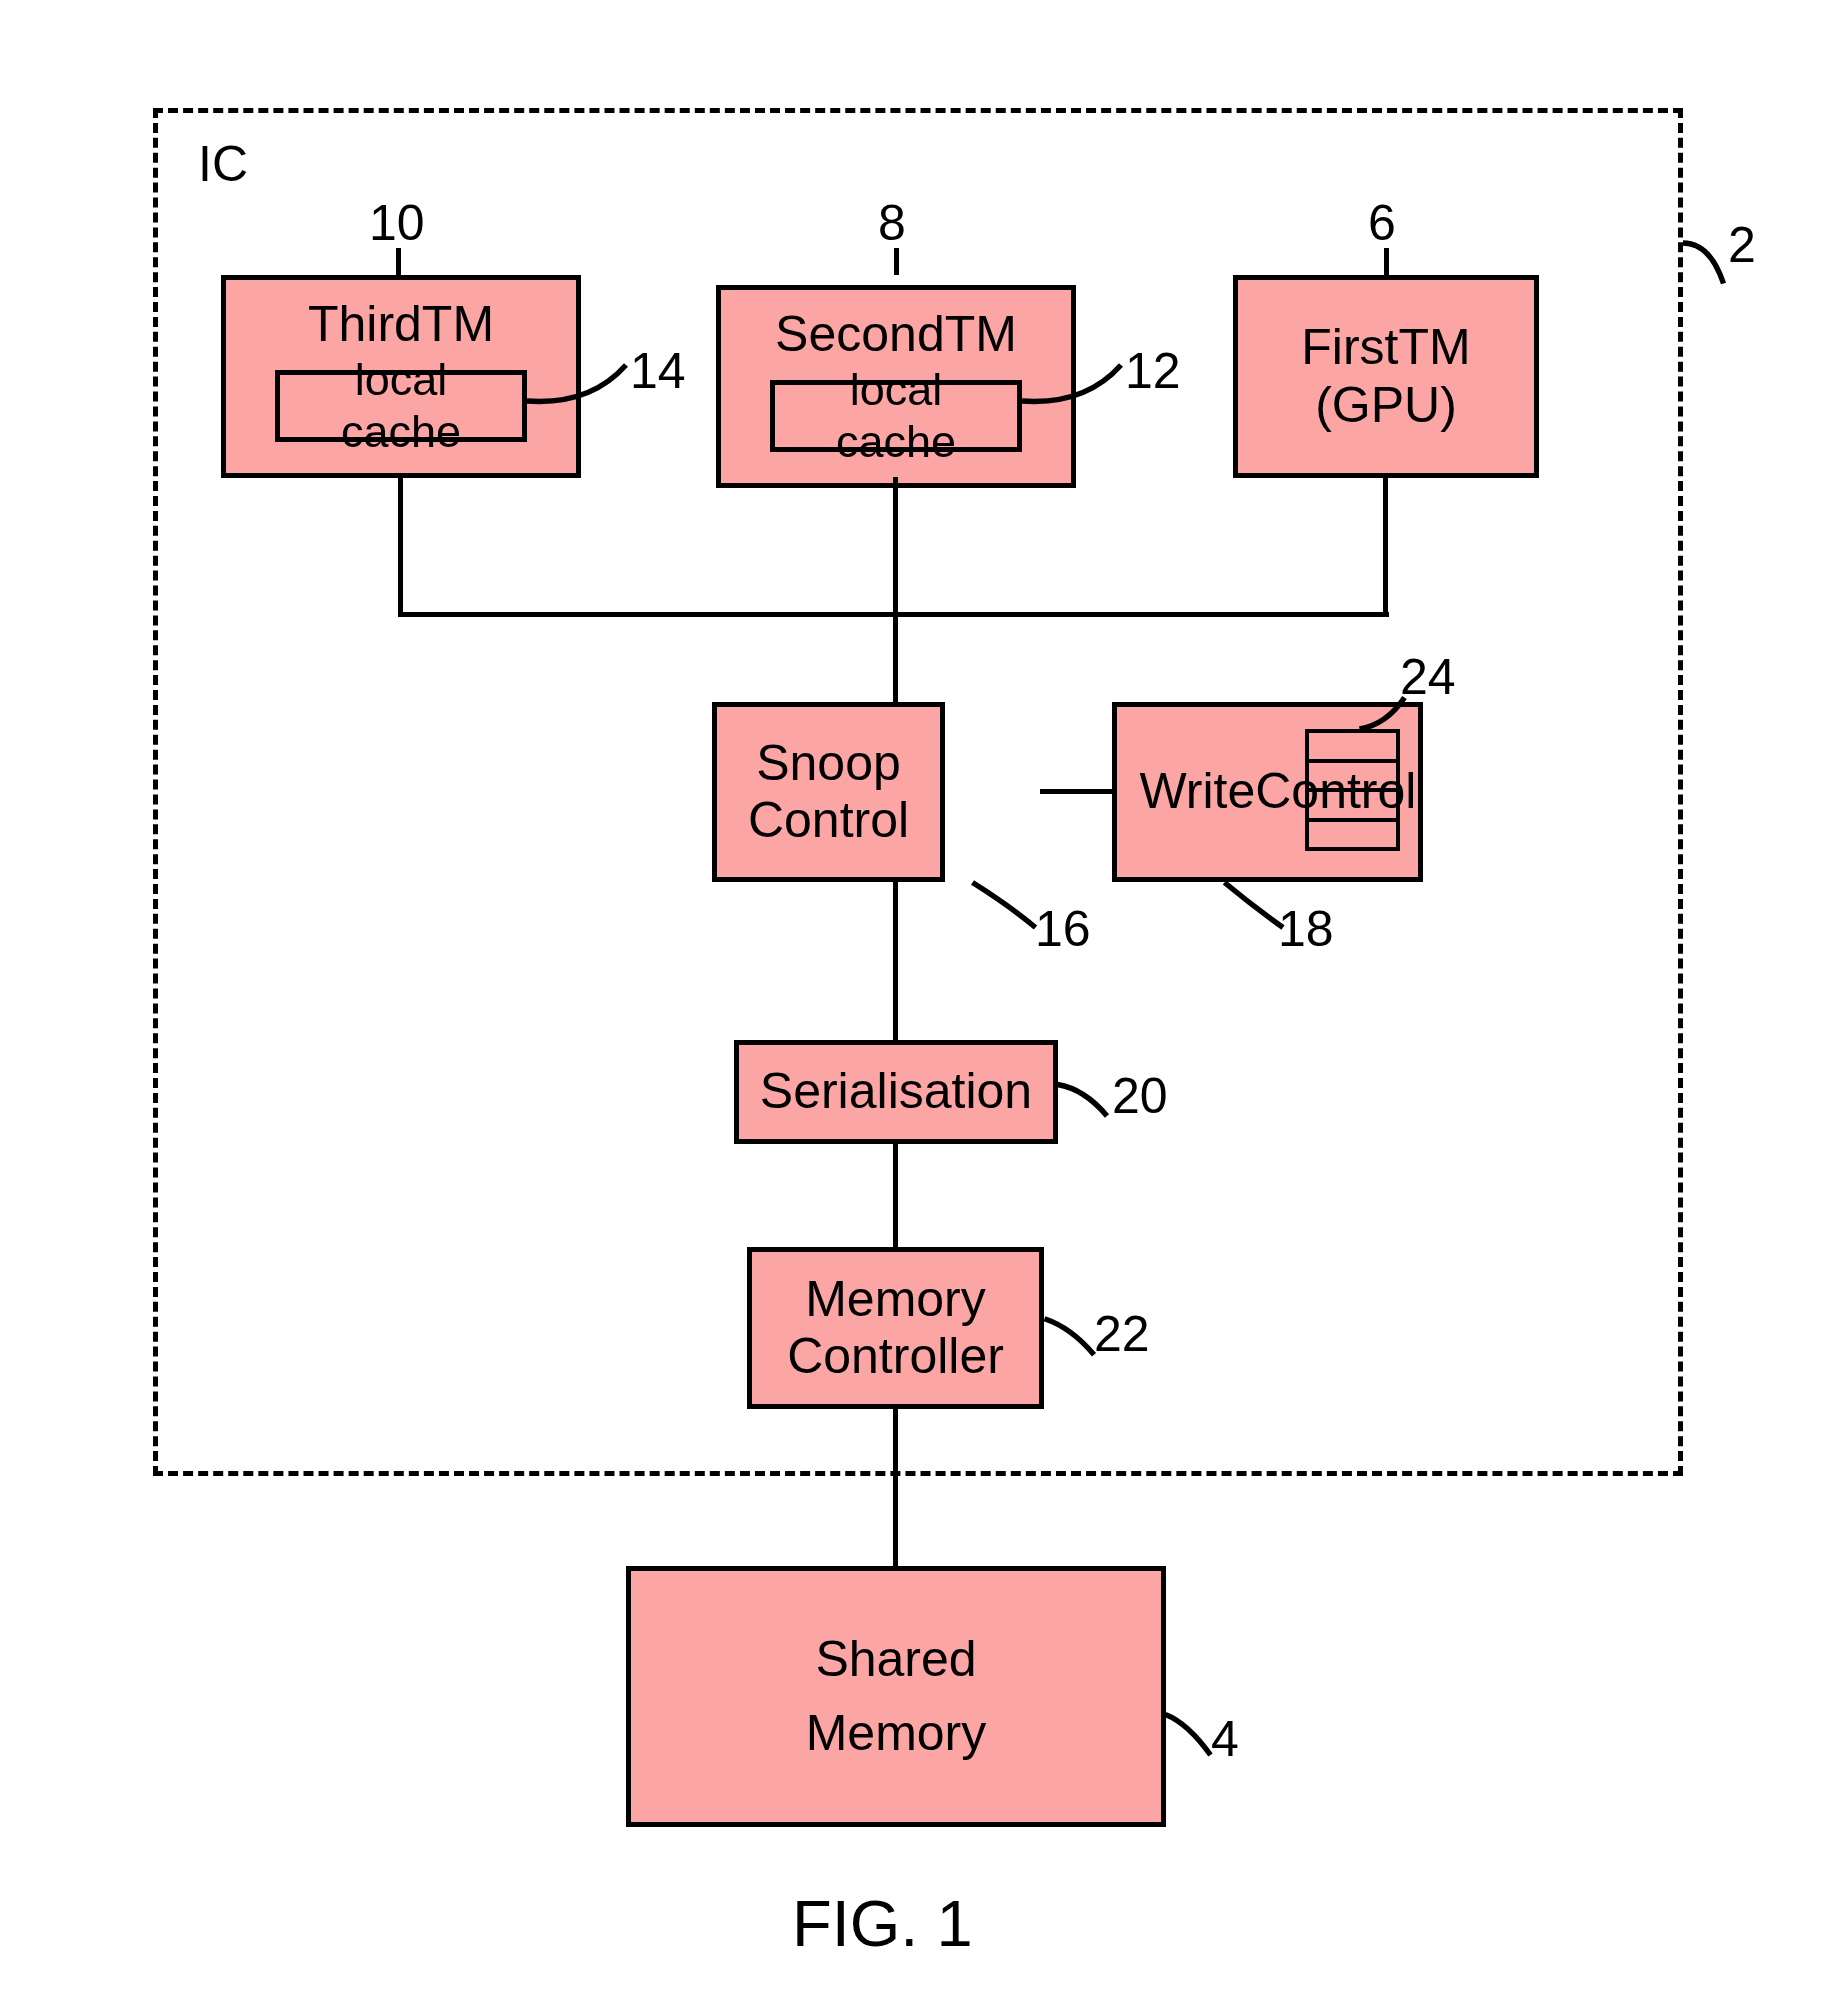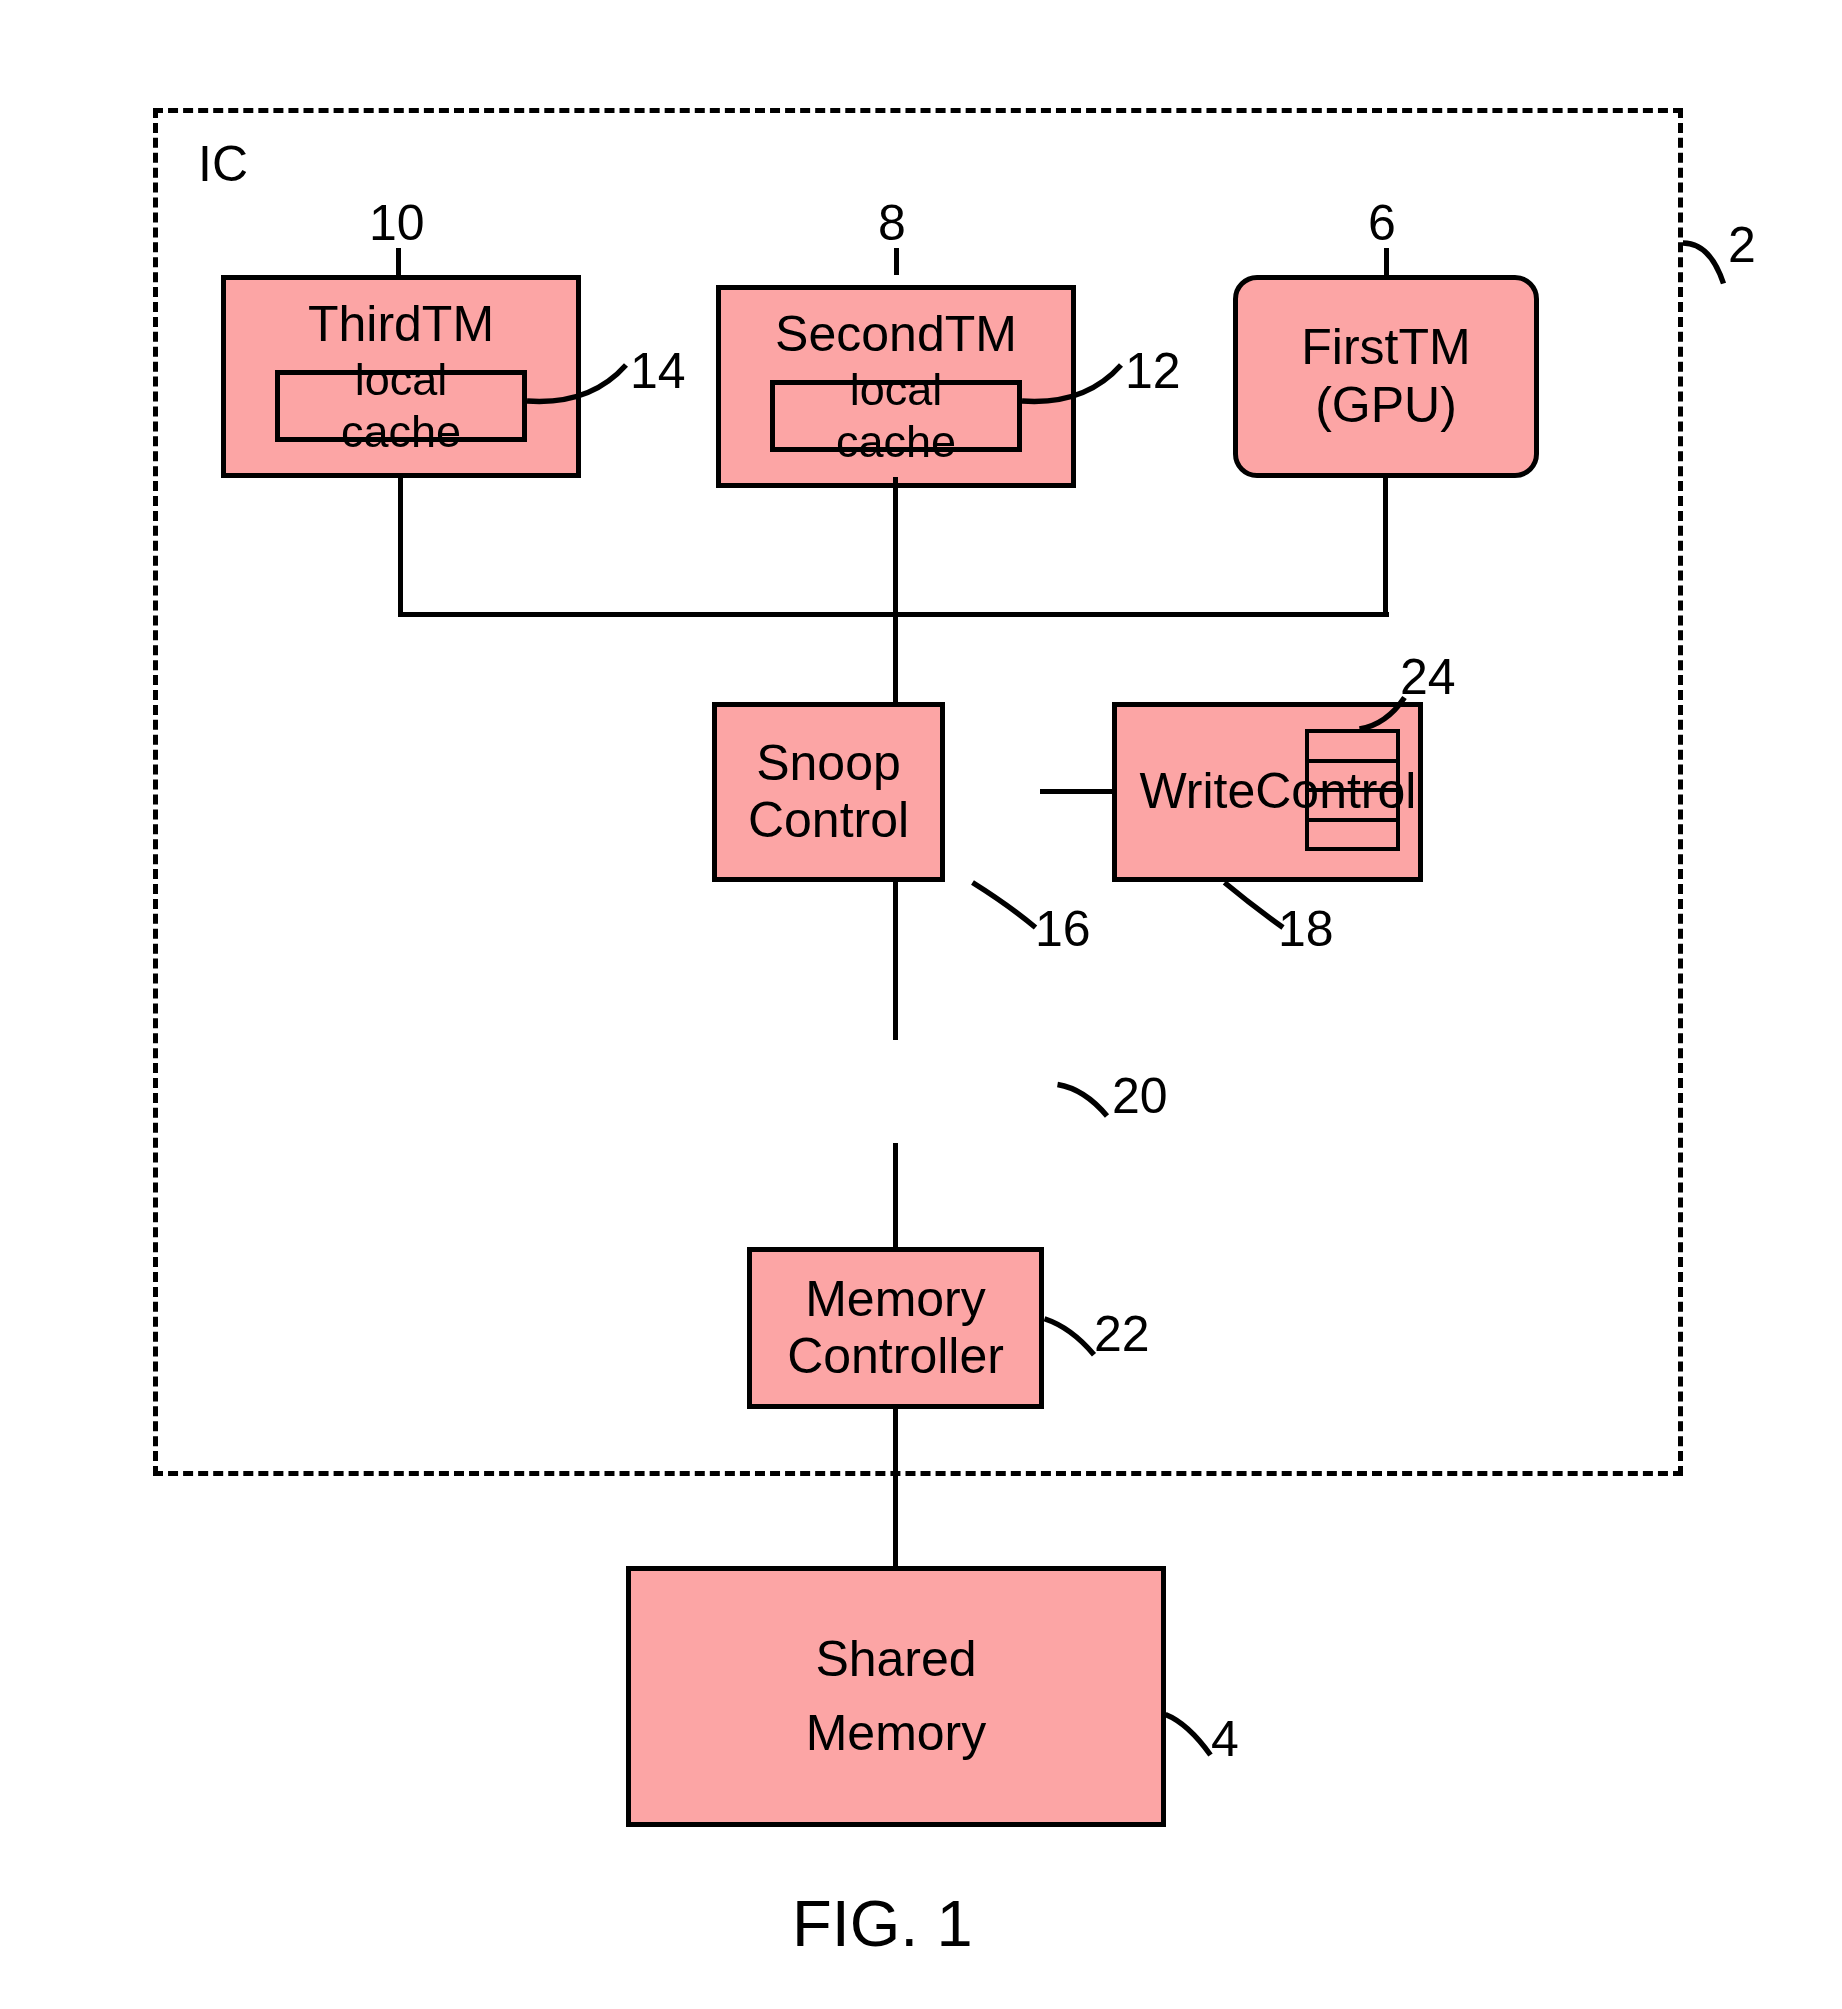--- a/index.html
+++ b/index.html
@@ -112,21 +112,21 @@
   <div class="box" style="left:716px; top:285px; width:360px; height:203px; justify-content:flex-start; padding-top:16px;">
     <div>SecondTM</div>
     <div class="sub-box" style="margin-top:16px; width:252px; height:72px;">local cache</div>
   </div>
 
   <div class="label" style="left:1125px; top:342px;">12</div>
   <svg class="leader-svg" style="left:1022px; top:356px; width:117px; height:54px;" viewBox="0 0 130 60" width="117" height="54">
     <path d="M0 50 Q 70 55 110 10" stroke="#000" stroke-width="6" fill="none"></path>
   </svg>
 
-  <div class="box" style="left:1233px; top:275px; width:306px; height:203px;border-radius:24px;">
+  <div class="box" style="left:1233px; top:275px; width:306px; height:203px;">
     <div>FirstTM</div>
     <div>(GPU)</div>
   </div>
 
   <div class="line" style="left:398px; top:477px; width:5.4px; height:135px;"></div>
 
   <div class="line" style="left:893px; top:477px; width:5.4px; height:225px;"></div>
 
   <div class="line" style="left:1383px; top:477px; width:5.4px; height:135px;"></div>
 
@@ -163,20 +163,23 @@
     <path d="M5 40 Q 35 35 55 5" stroke="#000" stroke-width="6" fill="none"></path>
   </svg>
 
   <div class="label" style="left:1278px; top:900px;">18</div>
   <svg class="leader-svg" style="left:1220px; top:878px; width:81px; height:63px;" viewBox="0 0 90 70" width="81" height="63">
     <path d="M5 5 Q 35 30 70 55" stroke="#000" stroke-width="6" fill="none"></path>
   </svg>
 
   <div class="line" style="left:893px; top:882px; width:5.4px; height:158px;"></div>
 
+  <div class="box" style="left:734px; top:1040px; width:324px; height:104px;">
+    <div>Serialisation</div>
+  </div>
 
   <div class="label" style="left:1112px; top:1067px;">20</div>
   <svg class="leader-svg" style="left:1053px; top:1080px; width:72px; height:45px;" viewBox="0 0 80 50" width="72" height="45">
     <path d="M5 5 Q 35 10 60 40" stroke="#000" stroke-width="6" fill="none"></path>
   </svg>
 
   <div class="line" style="left:893px; top:1143px; width:5.4px; height:104px;"></div>
 
   <div class="box" style="left:747px; top:1247px; width:297px; height:162px;">
     <div>Memory</div>

